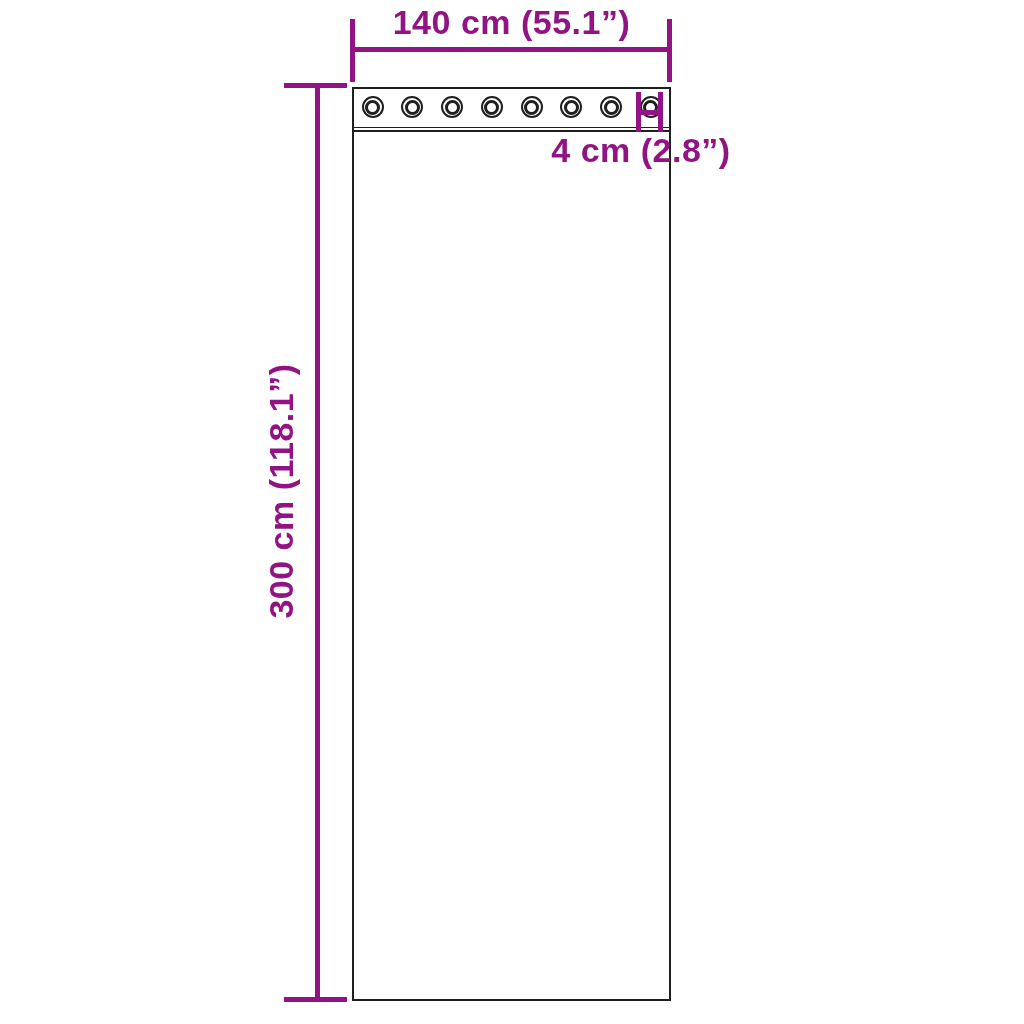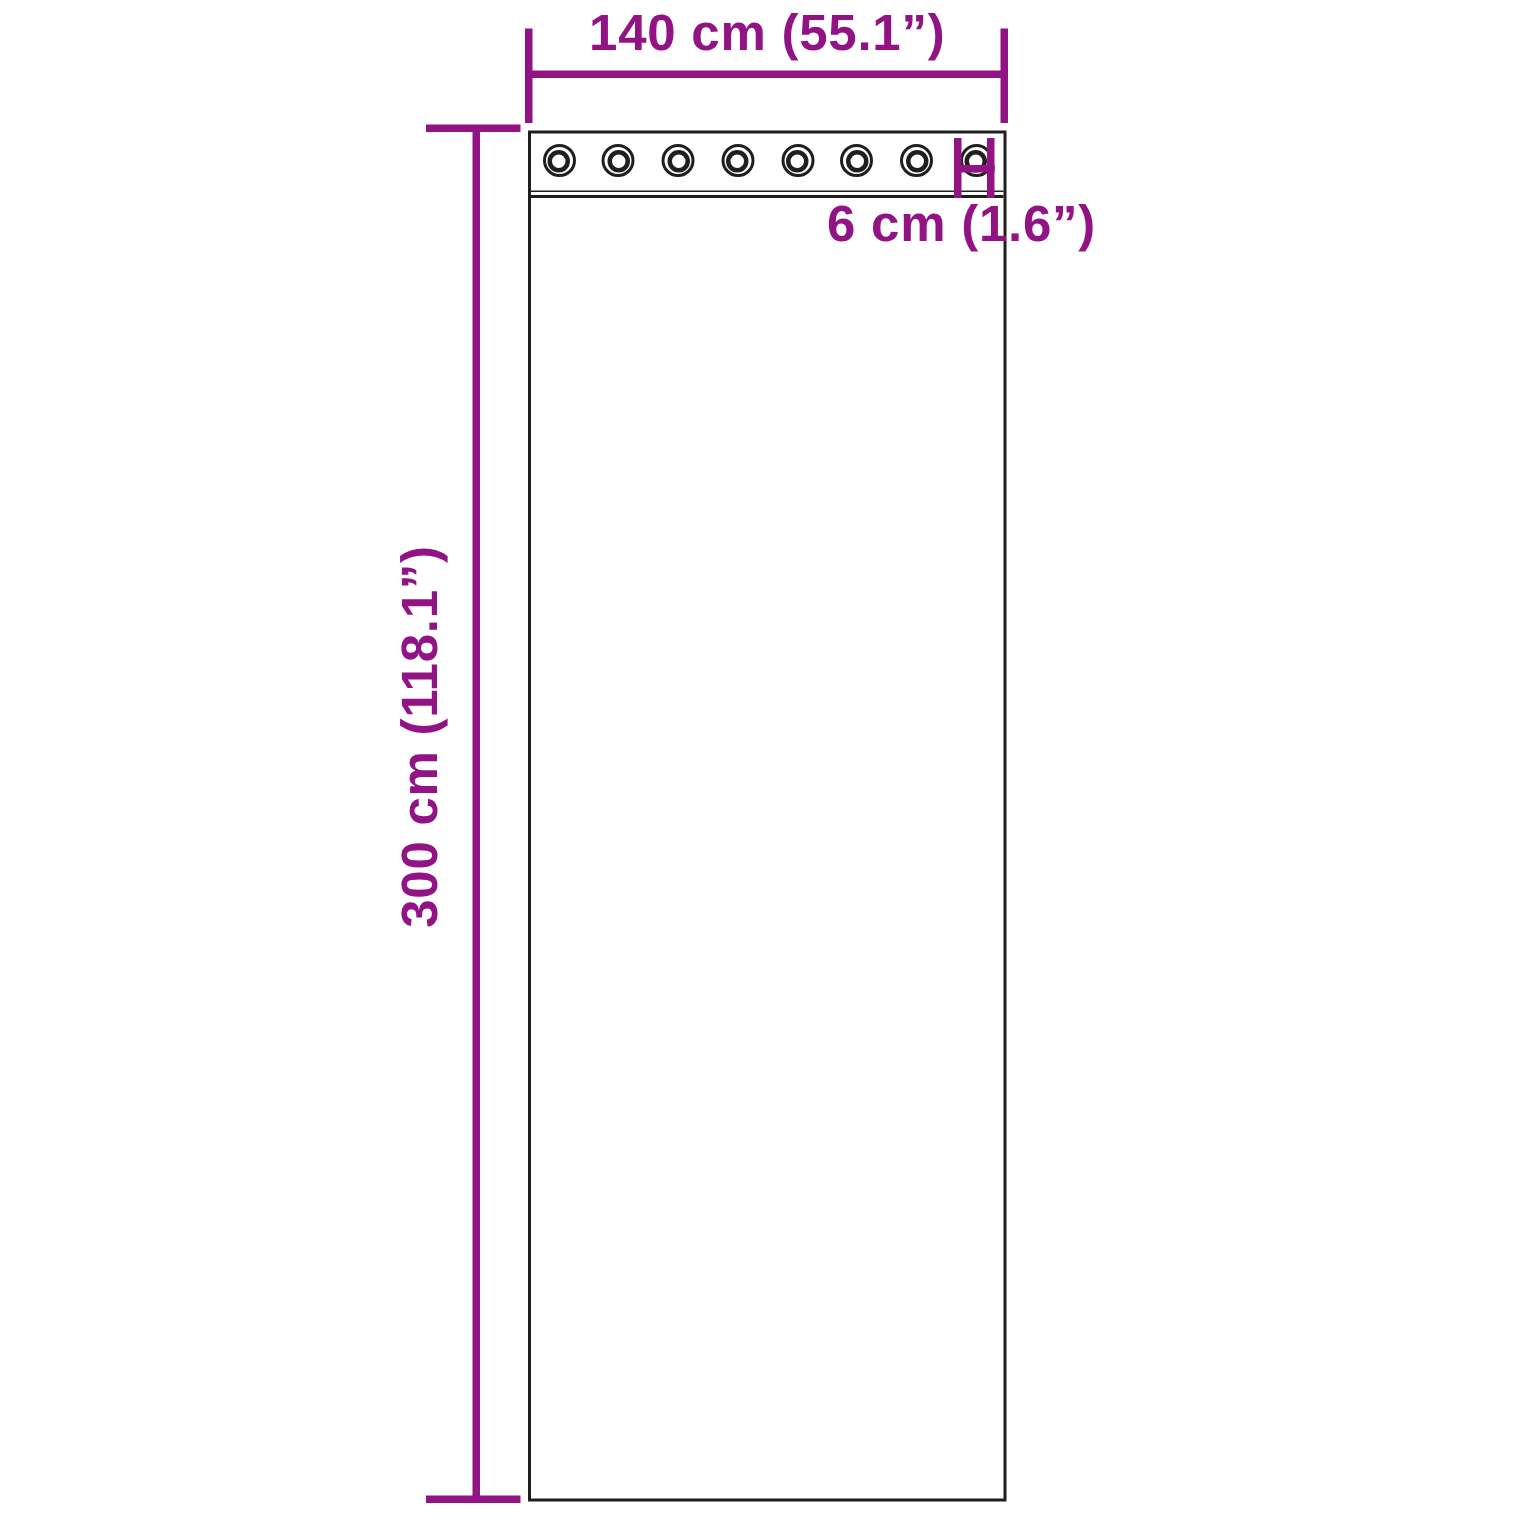--- a/index.html
+++ b/index.html
@@ -131,15 +131,15 @@
   <div class="dim-label width-label">140 cm (55.1”)</div>
 
   <div class="dim dim-v-line"></div>
   <div class="dim dim-v-tick top"></div>
   <div class="dim dim-v-tick bottom"></div>
   <div class="dim-label height-label">300 cm (118.1”)</div>
 
   <div class="dim bracket-v left"></div>
   <div class="dim bracket-v right"></div>
   <div class="dim bracket-h"></div>
-  <div class="dim-label grommet-label">6 cm (1.6”)</div>
+  <div class="dim-label grommet-label">4 cm (2.8”)</div>
 
 </div>
 
 </body></html>

